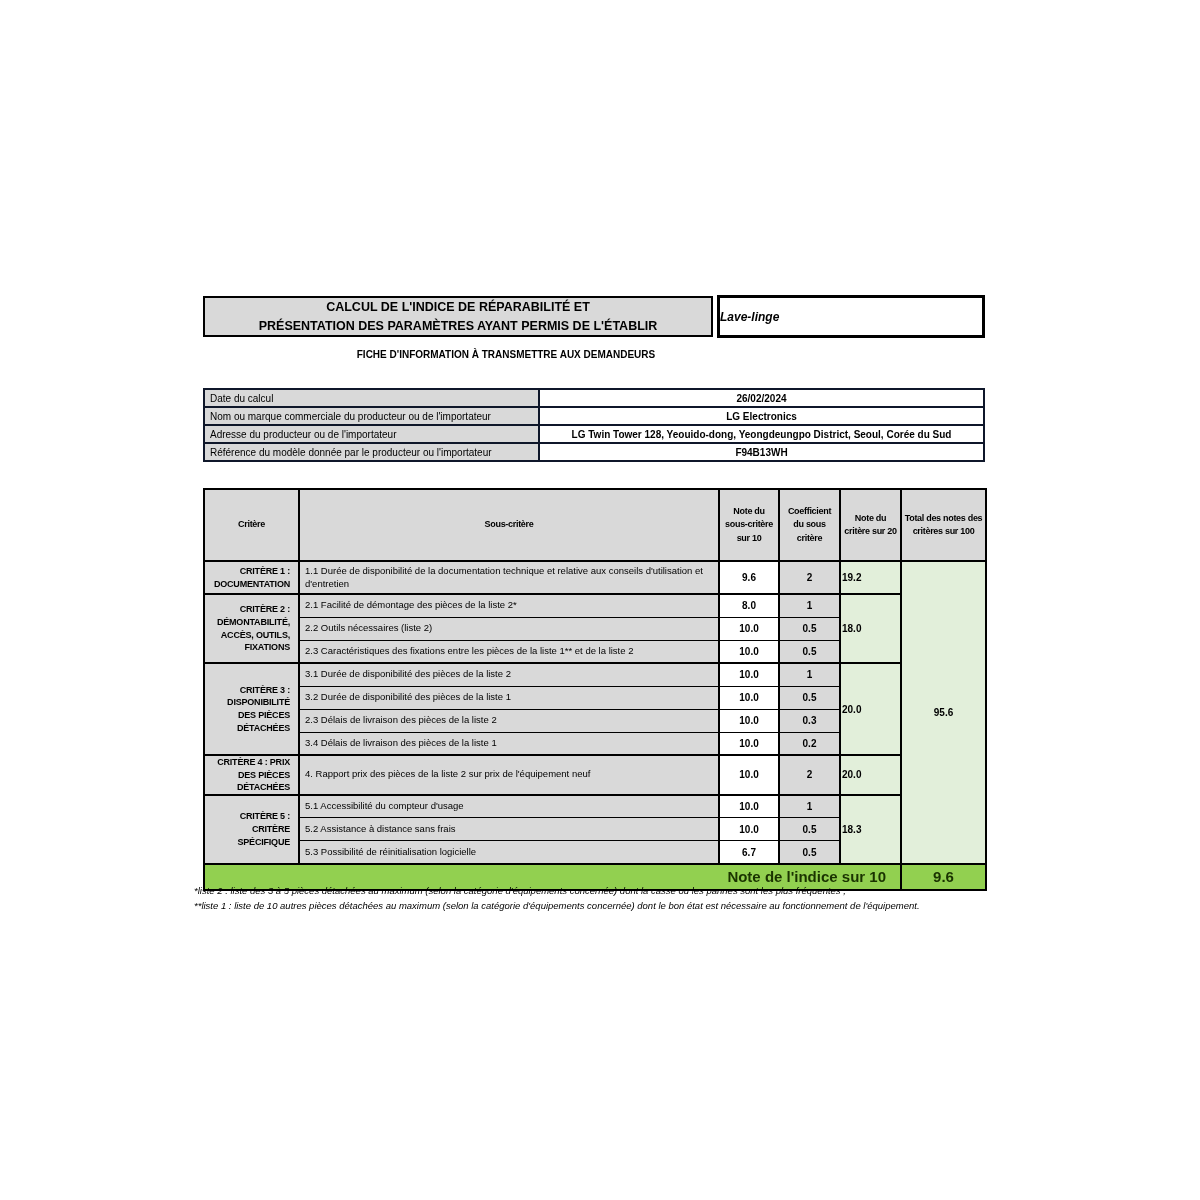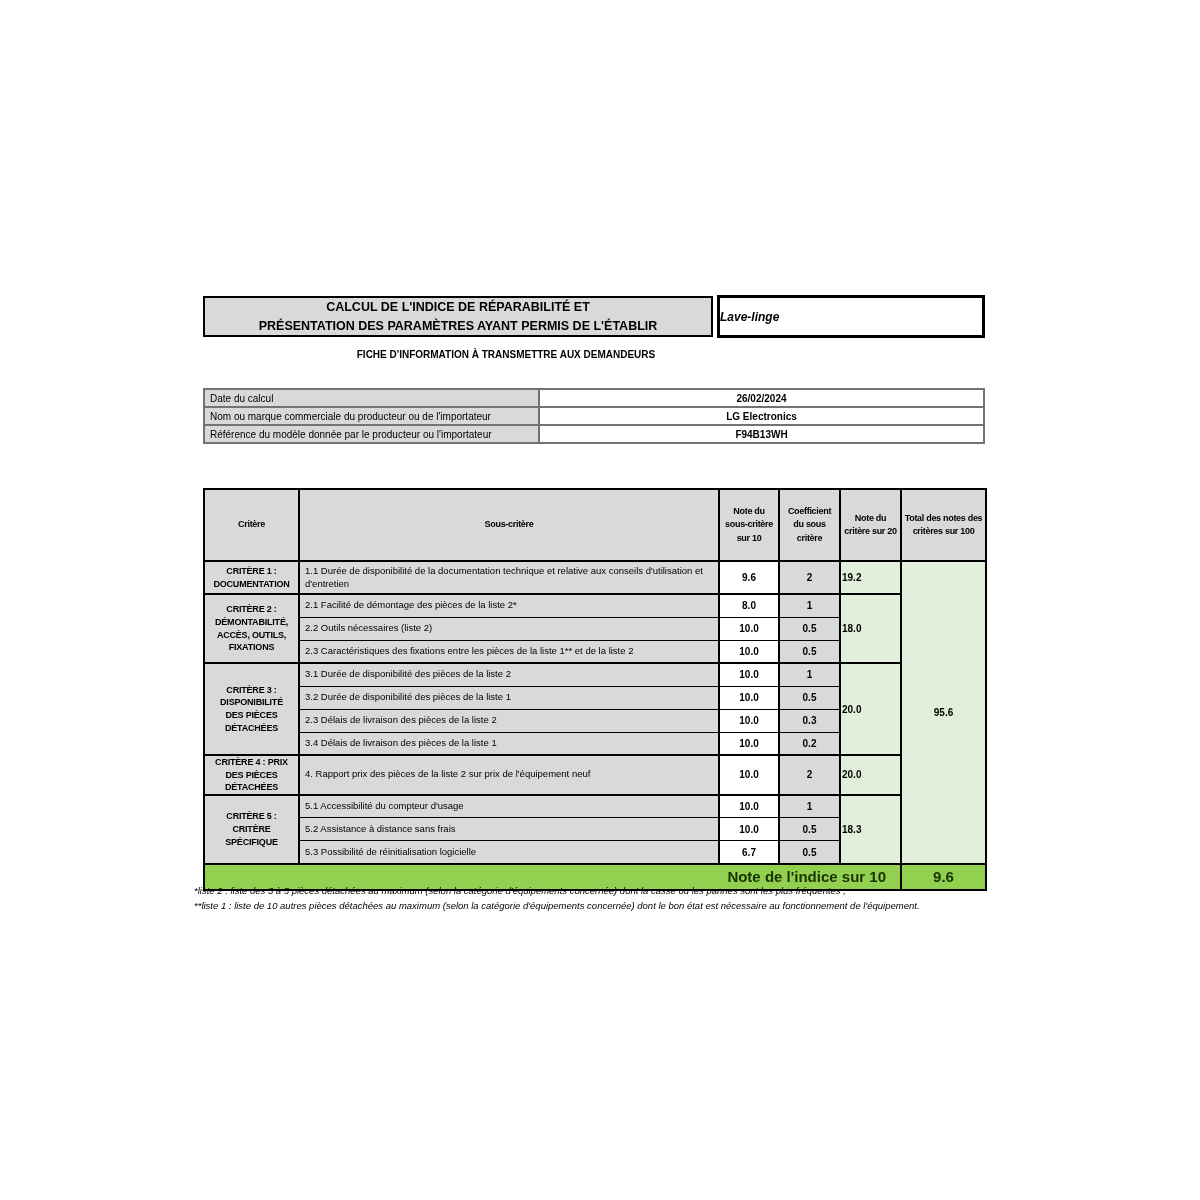--- a/index.html
+++ b/index.html
@@ -24,42 +24,42 @@
   .subtitle {
     position:absolute; left:203px; top:347px; width:606px;
     text-align:center; font-weight:bold; font-size:10px; line-height:1.5;
   }
   
   .info-table {
     position:absolute; left:203px; top:388px; width:782px;
     border-collapse:collapse; table-layout:fixed;
   }
   .info-table td {
-    border:2px solid #737373; height:18px; font-size:10px;
+    border:2px solid #0f172a; height:18px; font-size:10px;
     padding:1px 5px; box-sizing:border-box; vertical-align:middle;
   }
   .info-label { background:#d9d9d9; width:335px; text-align:left; }
   .info-value { background:#fff; font-weight:bold; text-align:center; }
   
   .score-table {
     position:absolute; left:203px; top:488px; width:782px;
     border-collapse:collapse; table-layout:fixed; border:2px solid #000;
   }
   .score-table th, .score-table td {
     border:1px solid #000; border-left-width:2px; border-right-width:2px;
     box-sizing:border-box; vertical-align:middle;
   }
   .score-table thead th {
     background:#d9d9d9; height:72px; text-align:center;
     font-size:9px; font-weight:bold; letter-spacing:-0.3px; line-height:1.45;
     padding:0 2px; border-bottom-width:2px;
   }
   .crit-cell {
     background:#d9d9d9; font-weight:bold; font-size:9px; letter-spacing:-0.2px;
-    text-align:center; line-height:1.4; padding:0 8px;
+    text-align:right; line-height:1.4; padding:0 8px;
   }
   .sub-cell {
     background:#d9d9d9; font-size:9.5px; text-align:left;
     line-height:1.35; padding:2px 5px;
   }
   .note10-cell { background:#ffffff; font-weight:bold; font-size:10px; text-align:center; }
   .coef-cell   { background:#d9d9d9; font-weight:bold; font-size:10px; text-align:center; }
   .note20-cell { background:#e2efda; font-weight:bold; font-size:10px; text-align:left; }
   .total-cell  { background:#e2efda; font-weight:bold; font-size:10px; text-align:center; }
   tr.group-start td { border-top-width:2px; }
@@ -99,20 +99,24 @@
     <tbody>
       <tr>
         <td class="info-label">Date du calcul</td>
         <td class="info-value">26/02/2024</td>
       </tr>
       <tr>
         <td class="info-label">Nom ou marque commerciale du producteur ou de l'importateur</td>
         <td class="info-value">LG Electronics</td>
       </tr>
       <tr>
+        <td class="info-label">Adresse du producteur ou de l'importateur</td>
+        <td class="info-value">LG Twin Tower 128, Yeouido-dong, Yeongdeungpo District, Seoul, Corée du Sud</td>
+      </tr>
+      <tr>
         <td class="info-label">Référence du modèle donnée par le producteur ou l'importateur</td>
         <td class="info-value">F94B13WH</td>
       </tr>
     </tbody>
   </table>
 
   <table class="score-table">
     <colgroup>
       <col style="width:95px">
         <col style="width:420px">

